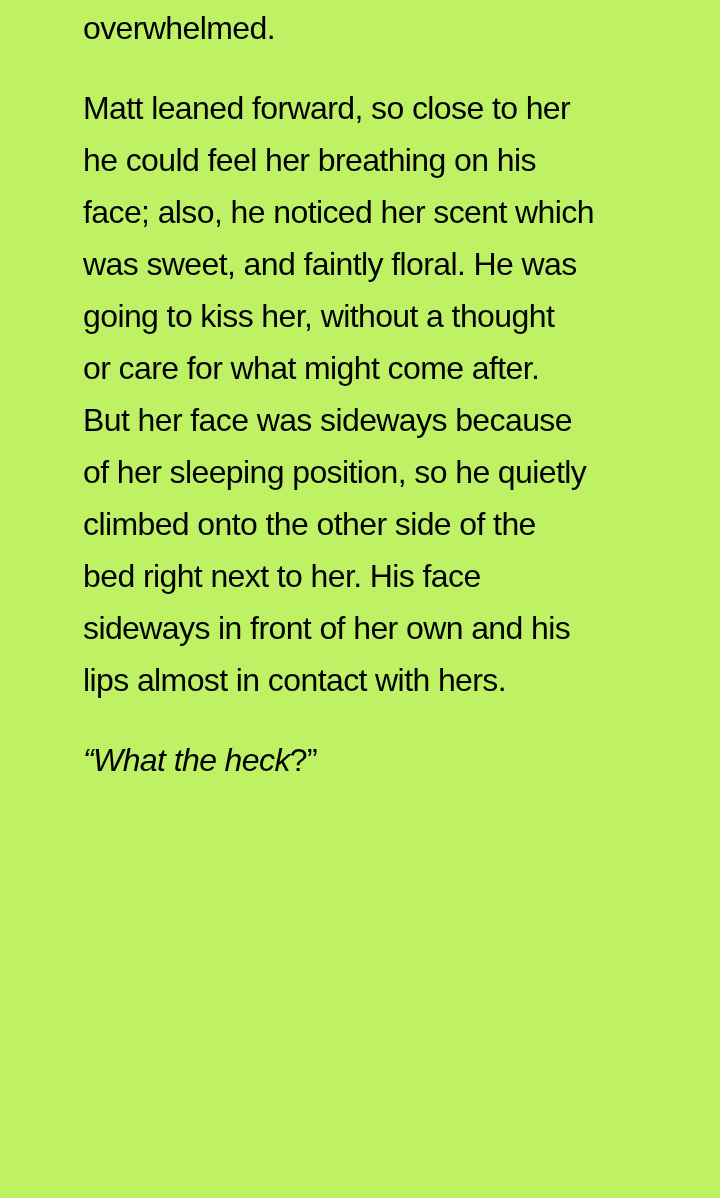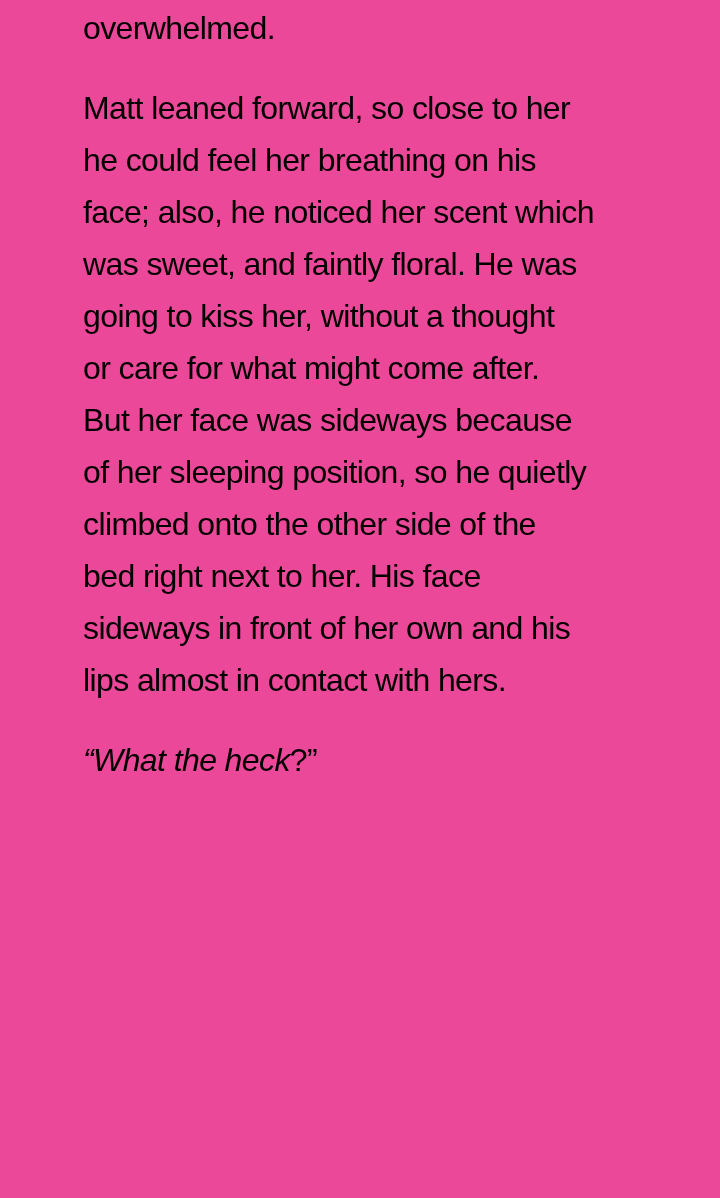--- a/index.html
+++ b/index.html
@@ -10,21 +10,21 @@
   body {
     width: 720px;
     height: 1198px;
     overflow: hidden;
   }
   .page {
     box-sizing: border-box;
     width: 720px;
     height: 1198px;
     padding: 2px 78px 0 83px;
-    background: #ec4899;
+    background: #bef264;
     color: #000000;
     font-family: "Liberation Sans", sans-serif;
     font-size: 32px;
     line-height: 52px;
     letter-spacing: -0.6px;
     text-align: left;
   }
   .para {
     margin: 0 0 28px 0;
     white-space: pre-line; 

